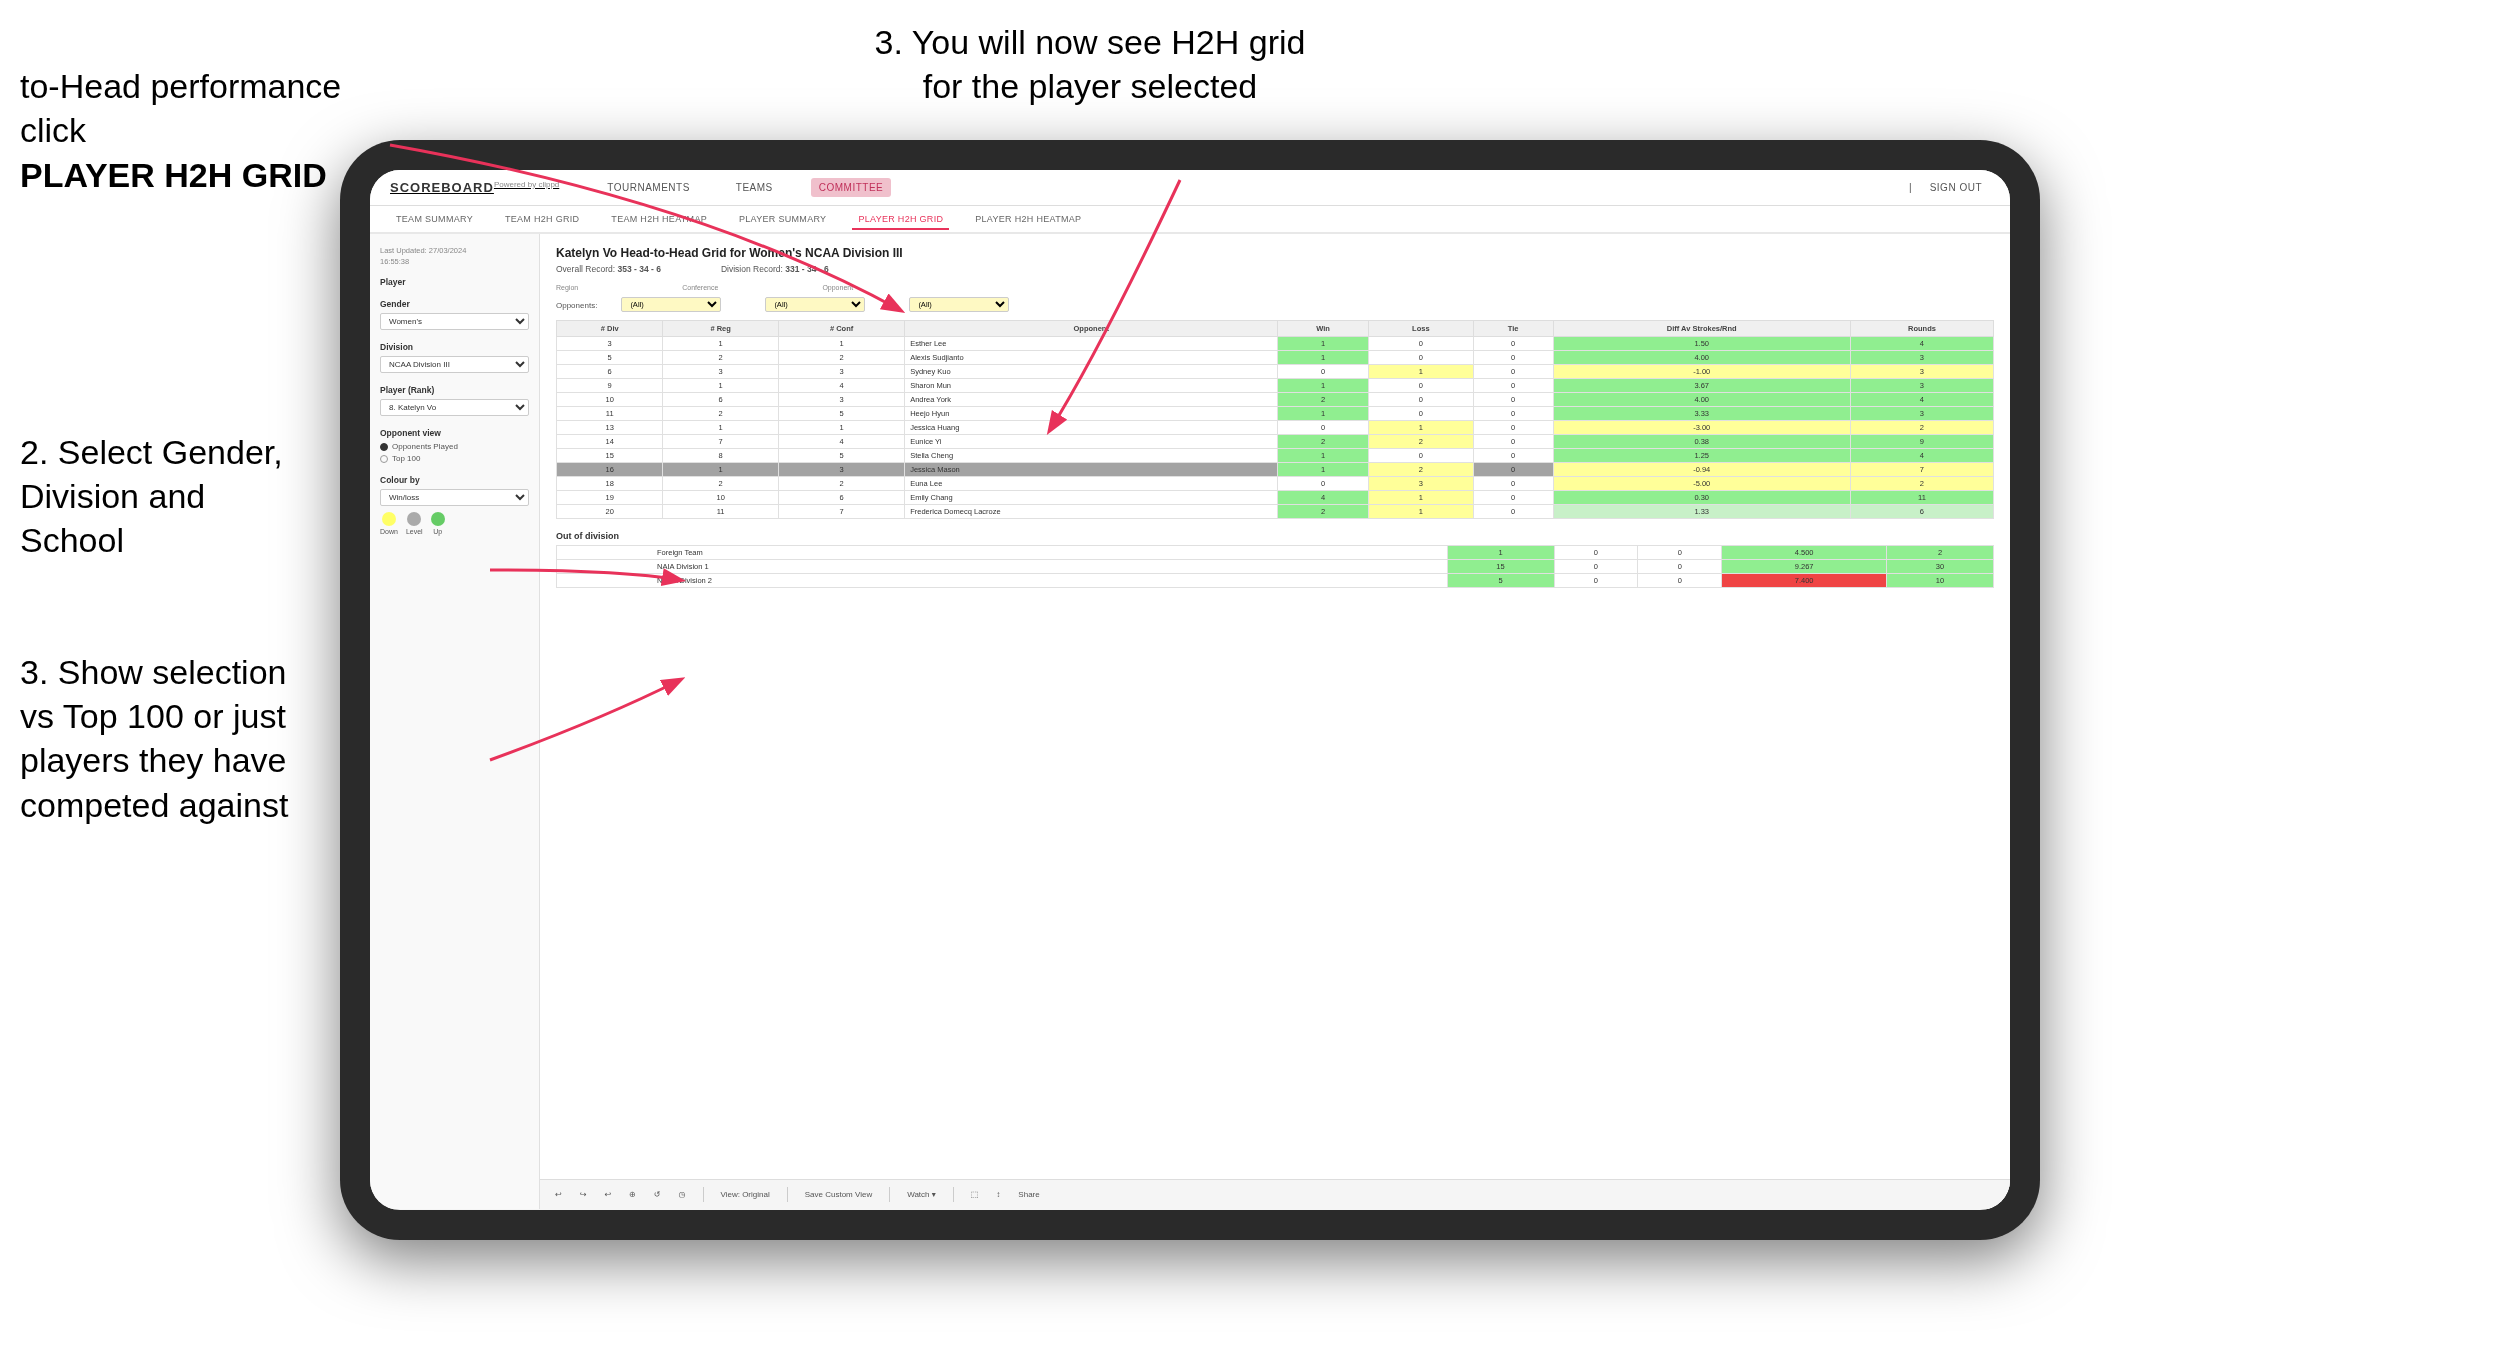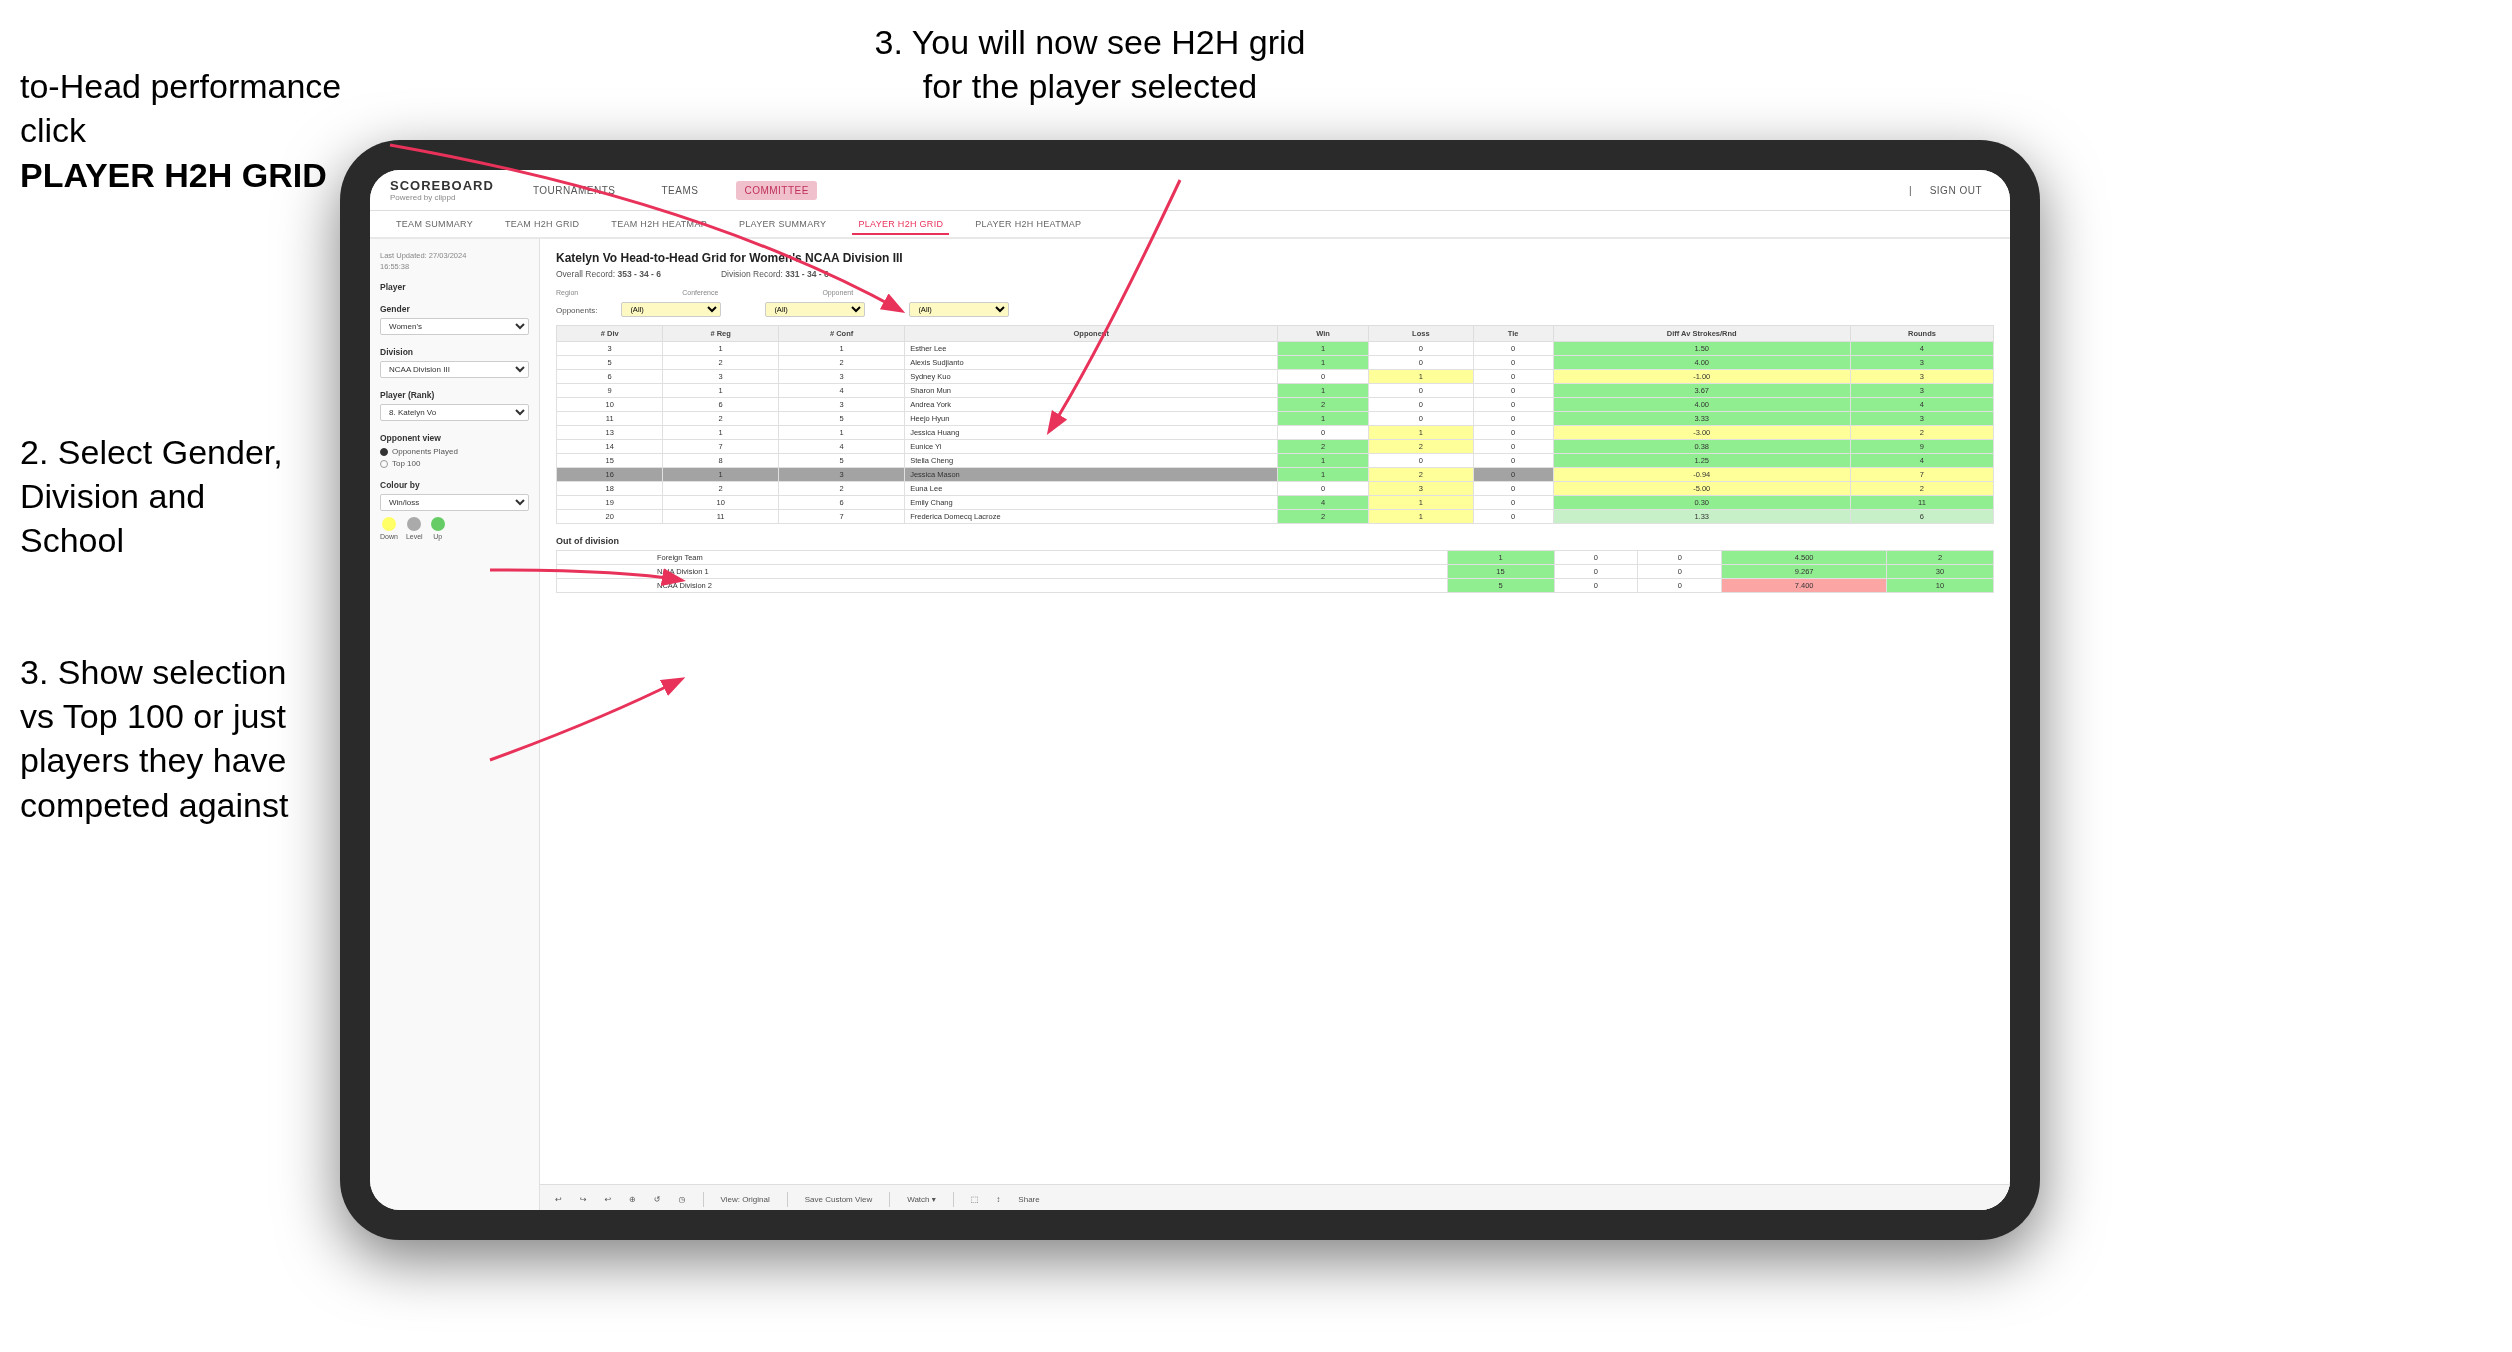--- a/index.html
+++ b/index.html
@@ -87,22 +87,23 @@
       background: #fff;
       border-bottom: 1px solid #ddd;
       padding: 8px 20px;
       display: flex;
       align-items: center;
       gap: 30px;
     }
 
     .logo-area {
       display: flex;
-      flex-direction: column;
-      margin-right: 1px;
+      flex-direction: row;
+      margin-right: 10px;
+      text-decoration: underline;
     }
 
     .logo-title {
       font-size: 13px;
       font-weight: bold;
       color: #333;
       letter-spacing: 1px;
     }
 
     .logo-sub {
@@ -734,21 +735,21 @@
       <td>0</td>
       <td>0</td>
       <td style="background:#90EE90">9.267</td>
       <td style="background:#90EE90">30</td>
     </tr>
               <tr>
       <td class="name-cell" style="padding-left:100px;">NCAA Division 2</td>
       <td style="background:#90EE90">5</td>
       <td>0</td>
       <td>0</td>
-      <td style="background:#fca5a5">7.400</td>
+      <td style="background:#ef4444">7.400</td>
       <td style="background:#90EE90">10</td>
     </tr>
             </tbody>
         </table>
 
         <div class="toolbar">
           <span class="toolbar-btn">↩</span>
           <span class="toolbar-btn">↪</span>
           <span class="toolbar-btn">↩</span>
           <span class="toolbar-btn">⊕</span>

